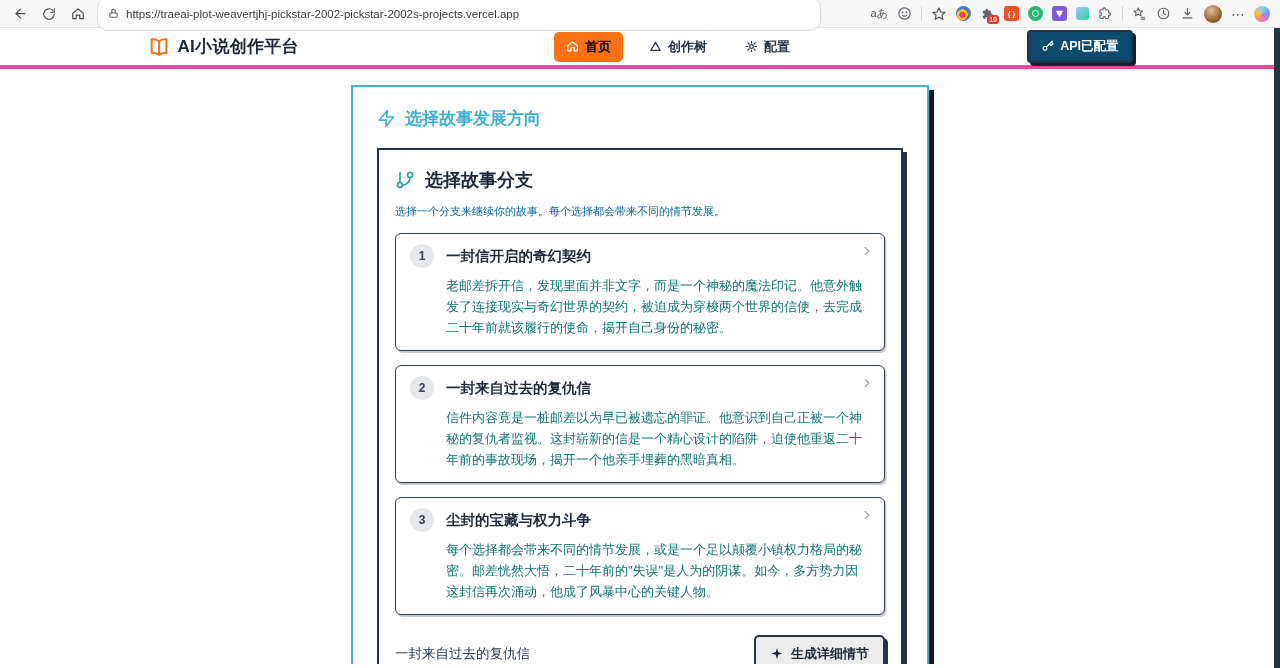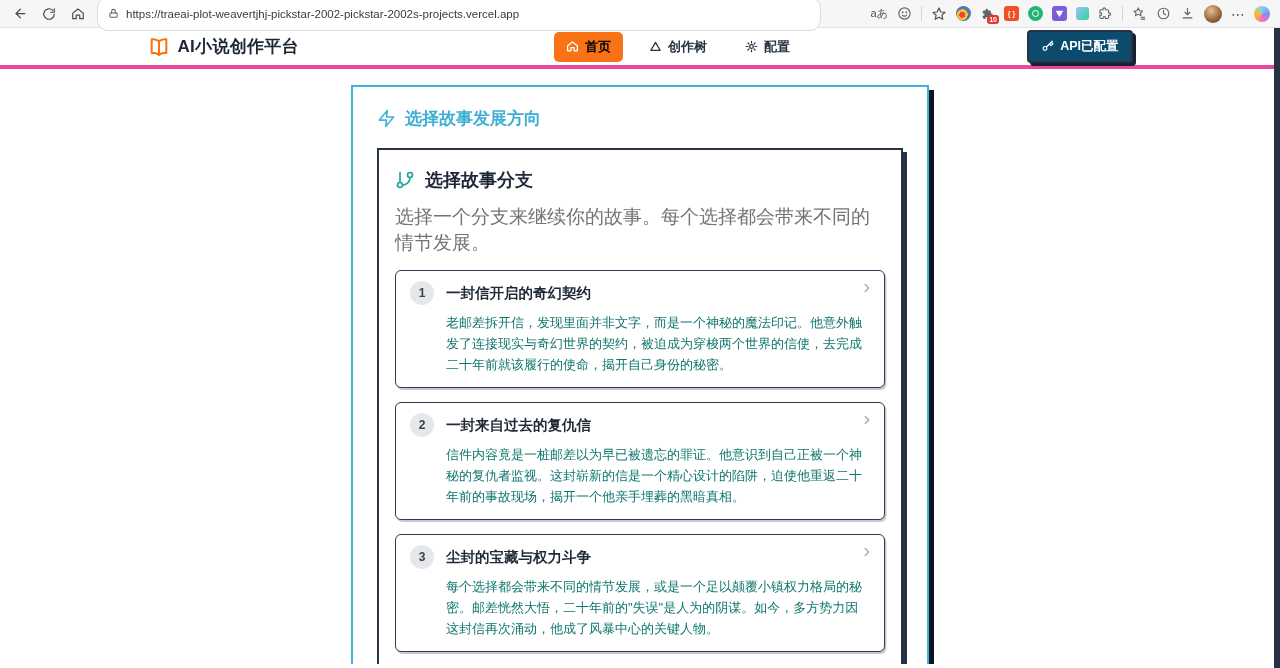--- a/index.html
+++ b/index.html
@@ -43,21 +43,21 @@
   
   .main { height:595px; background:#fff; overflow:hidden; }
   .outer-card { width:578px; margin:16px auto 0; background:#fff; border:2px solid #3db4d8;
     box-shadow:5px 5px 0 #0b1420; padding:20px 24px 26px; }
   .outer-title { display:flex; align-items:center; gap:9px; font-size:17px; font-weight:700;
     color:#3bafd4; }
   .inner-card { margin-top:18px; background:#fff; border:2px solid #263345;
     box-shadow:4px 4px 0 #263345; padding:18px 16px 20px; }
   .panel-head { display:flex; align-items:center; gap:10px; font-size:18px; font-weight:700;
     color:#1d2635; }
-  .panel-sub { margin-top:12px; font-size:19px; color:#737373; }
+  .panel-sub { margin-top:12px; font-size:11px; color:#0369a1; }
 
   .branch { margin-top:14px; background:#fff; border:1.5px solid #2e3a50; border-radius:6px;
     padding:10px 14px 12px; position:relative; cursor:pointer;
     box-shadow:1.5px 2px 0 rgba(30,41,59,.25); }
   .branch-head { display:flex; align-items:center; gap:12px; }
   .num { width:24px; height:24px; border-radius:50%; background:#e5e7eb; color:#374151;
     font-size:12px; font-weight:700; display:flex; align-items:center; justify-content:center; flex:0 0 auto; }
   .branch-title { font-size:14.5px; font-weight:700; color:#1f2937; }
   .chev { position:absolute; right:10px; top:10px; }
   .branch-desc { margin:7px 0 0 36px; font-size:13px; line-height:21px; color:#0f766e; }

